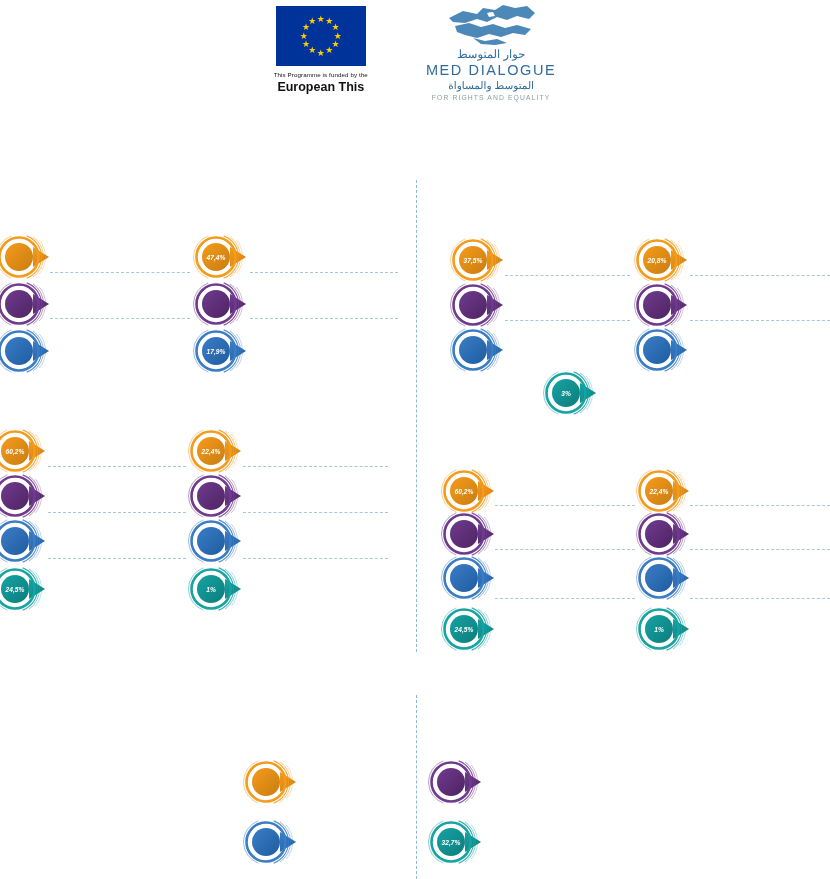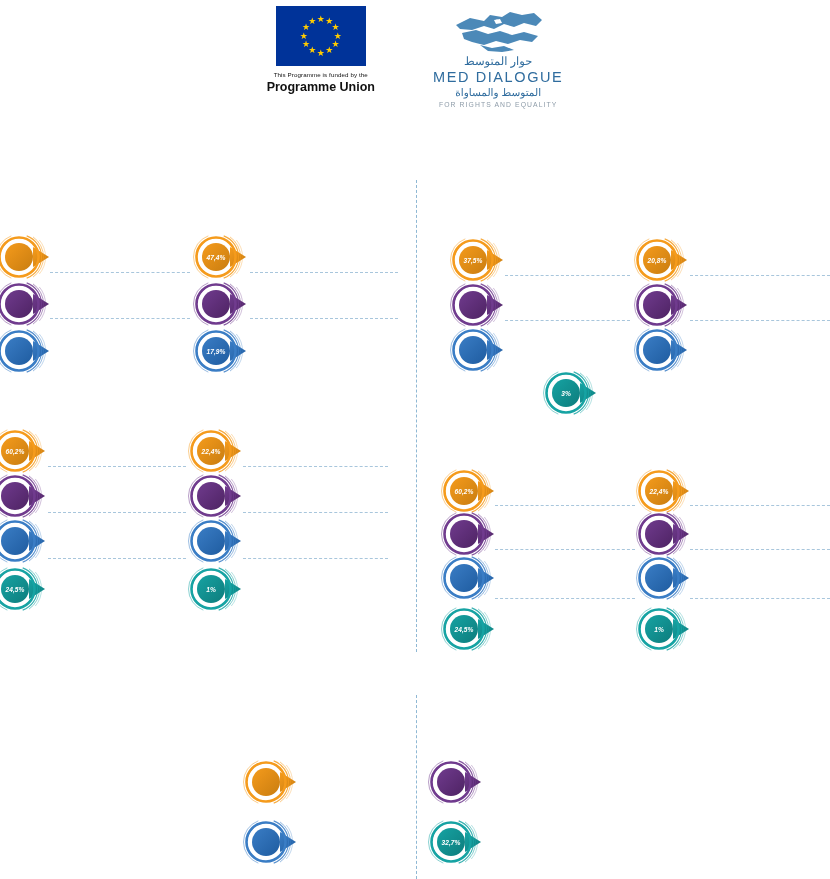--- a/index.html
+++ b/index.html
@@ -60,21 +60,21 @@
   }
   .eu-caption-big {
     font-size: 12.5px;
     color: #111111;
     font-weight: bold;
     margin-top: 2px;
     white-space: nowrap;
   }
 
   
-  #med-logo { padding-top: 9px; }
+  #med-logo { padding-top: 2px; }
   .med-map {
     width: 96px;
     height: 44px;
     position: relative;
   }
   .med-ar-top {
     font-size: 11.5px;
     color: #2F6C9E;
     direction: rtl;
     margin-top: 1px;
@@ -154,21 +154,21 @@
         <span class="eu-star" style="color: rgb(255, 204, 0); left: 55.2224px; top: 34px;">★</span>
         <span class="eu-star" style="color: rgb(255, 204, 0); left: 49px; top: 40.2224px;">★</span>
         <span class="eu-star" style="color: rgb(255, 204, 0); left: 40.5px; top: 42.5px;">★</span>
         <span class="eu-star" style="color: rgb(255, 204, 0); left: 32px; top: 40.2224px;">★</span>
         <span class="eu-star" style="color: rgb(255, 204, 0); left: 25.7776px; top: 34px;">★</span>
         <span class="eu-star" style="color: rgb(255, 204, 0); left: 23.5px; top: 25.5px;">★</span>
         <span class="eu-star" style="color: rgb(255, 204, 0); left: 25.7776px; top: 17px;">★</span>
         <span class="eu-star" style="color: rgb(255, 204, 0); left: 32px; top: 10.7776px;">★</span>
       </div>
     <div class="eu-caption-small">This Programme is funded by the</div>
-    <div class="eu-caption-big">Programme Union</div>
+    <div class="eu-caption-big">European This</div>
   </div>
 
   <div class="logo-block" id="med-logo">
     <div class="med-map">
       <svg width="96" height="44" viewBox="0 0 96 44">
         <g fill="#4C89B8">
           <path d="M6 16 L20 9 L34 12 L40 6 L52 8 L60 3 L72 6 L84 4 L92 11 L86 17 L74 14 L64 18 L54 15 L44 20 L34 17 L22 21 L10 20 Z"></path>
           <path d="M12 24 L26 21 L38 25 L50 22 L62 26 L74 23 L88 27 L82 33 L70 31 L58 35 L46 32 L34 36 L22 33 L14 30 Z"></path>
           <path d="M30 36 L42 39 L54 37 L64 41 L52 43 L38 42 Z"></path>
         </g>

